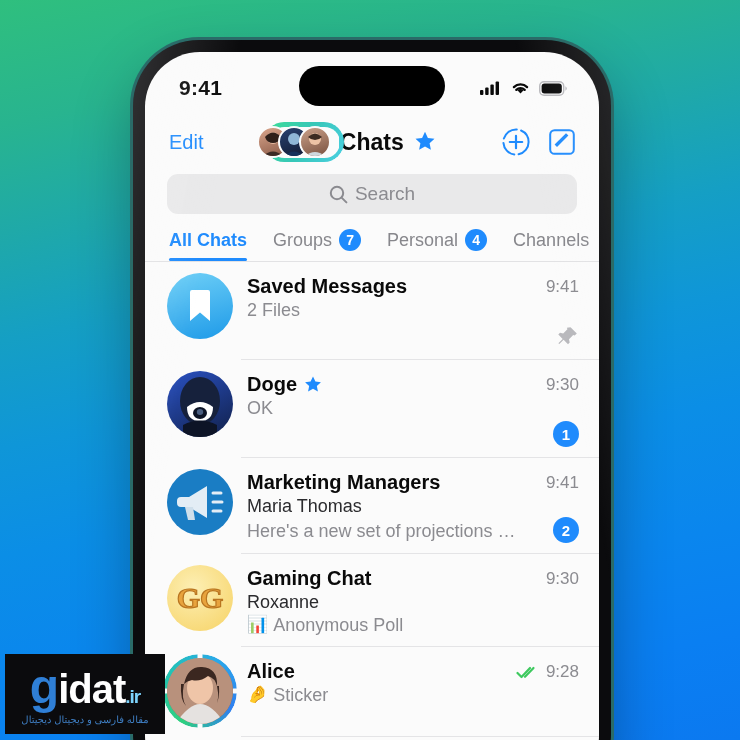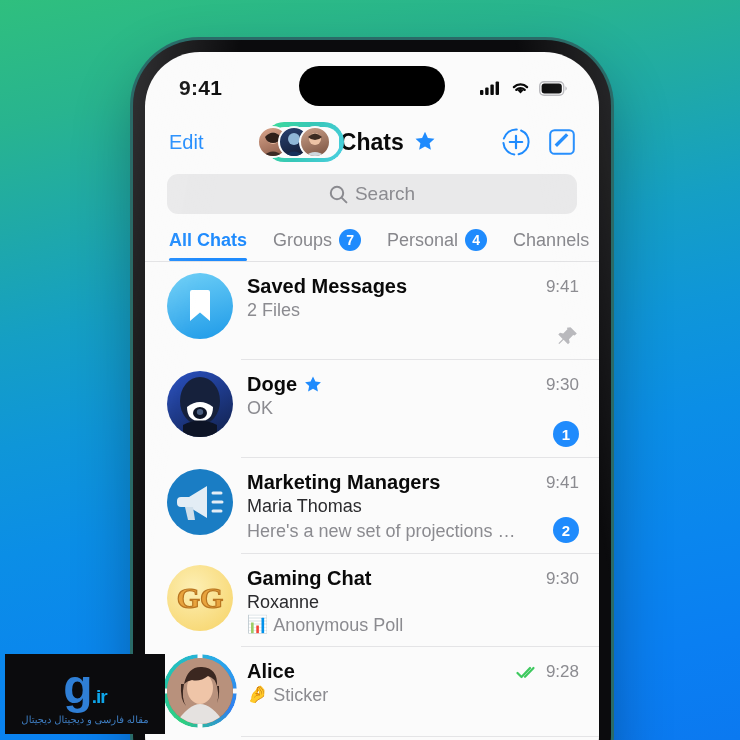--- a/index.html
+++ b/index.html
@@ -202,21 +202,21 @@
     background: #0b0b0d;
     display: flex; align-items: center; justify-content: center;
     flex-direction: column;
   }
   #watermark .wm-main {
     font-size: 40px; font-weight: bold; color: #fff;
     letter-spacing: -1px; line-height: 1;
     display: flex; align-items: baseline;
   }
   #watermark .wm-g { color: #2f7fd6; font-size: 48px; }
-  #watermark .wm-ir { color: #0ea5e9; font-size: 19px; }
+  #watermark .wm-ir { color: #7dd3fc; font-size: 19px; }
   #watermark .wm-sub {
     font-size: 10px; color: #3f7fc4; margin-top: 3px; direction: rtl;
   }
 </style>
 </head>
 <body>
 
 <div id="stage">
 
   <div id="phone">
@@ -453,18 +453,19 @@
           
         </div>
 
       </div>
     </div>
   </div>
 
   <div id="watermark">
     <div class="wm-main">
       <span class="wm-g">g</span>
+      <span>idat</span>
       <span class="wm-ir">.ir</span>
     </div>
     <div class="wm-sub">مقاله فارسی و دیجیتال دیجیتال</div>
   </div>
 
 </div>
 
 </body></html>

